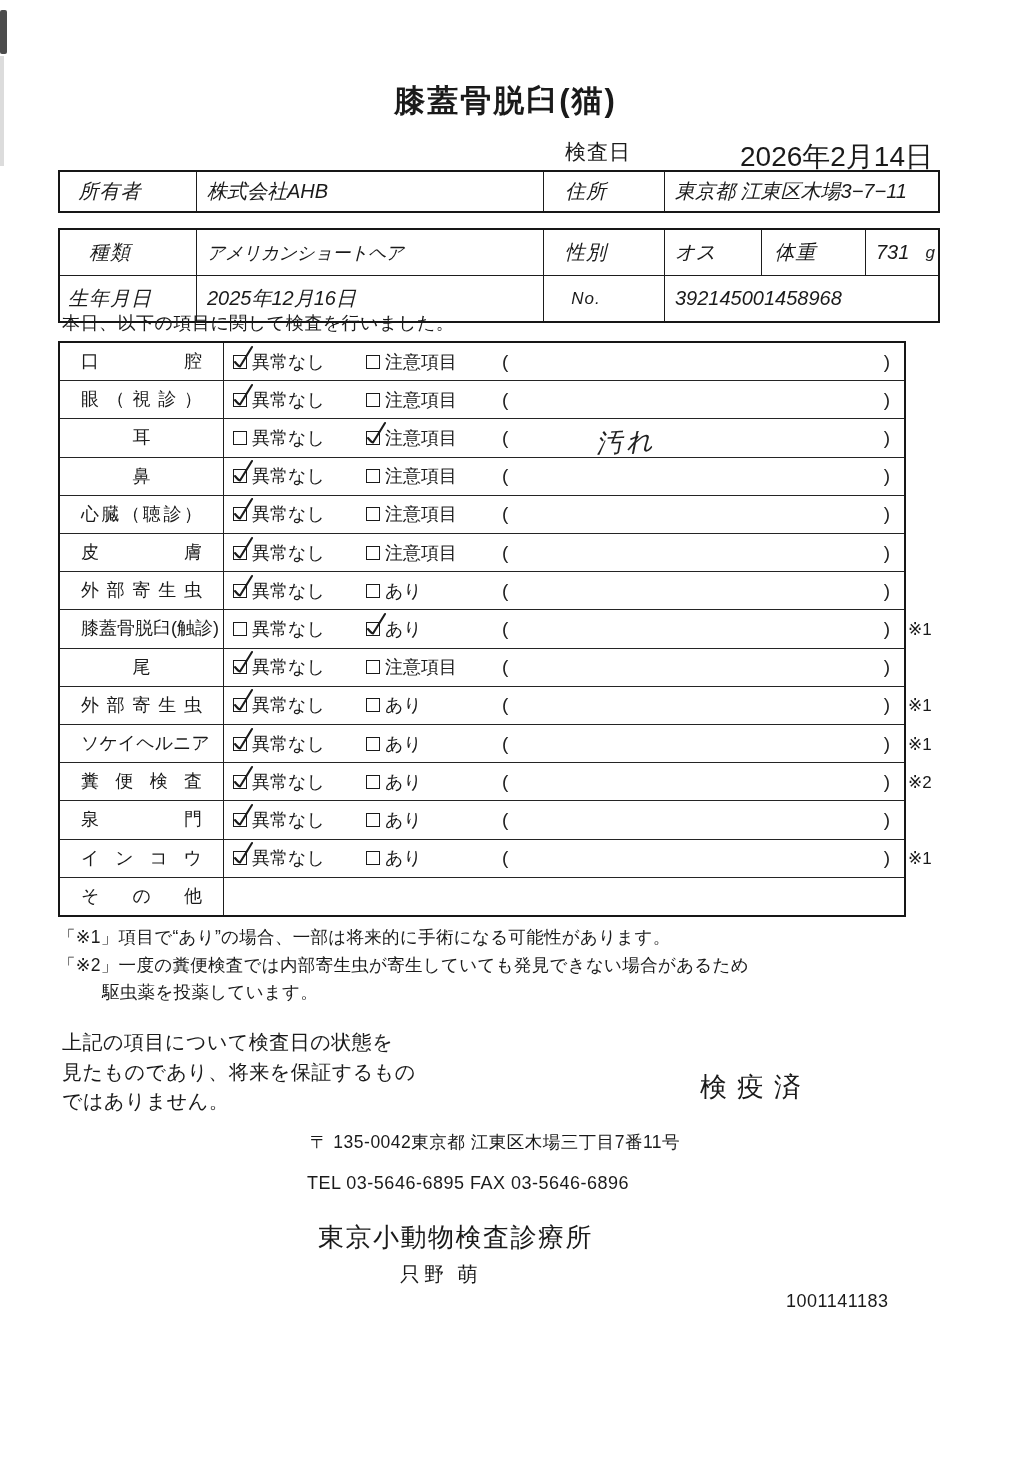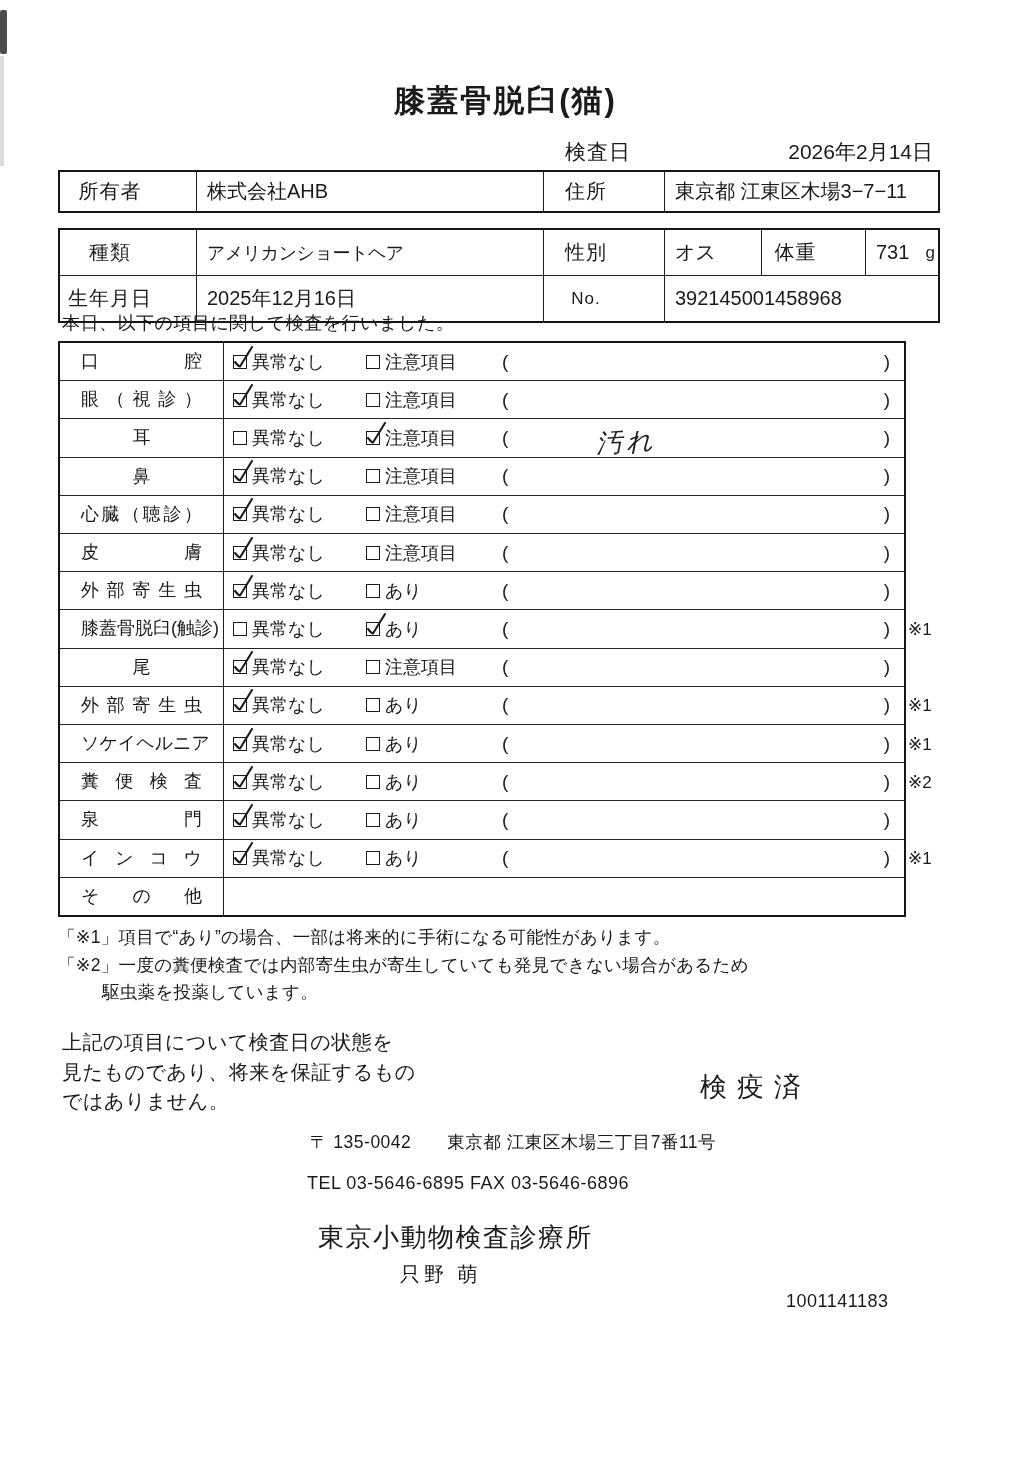--- a/index.html
+++ b/index.html
@@ -11,27 +11,27 @@
   }
   .abs { position:absolute; }
 
   
   #artifact-dark { left:0; top:10px; width:7px; height:44px; background:#4c4c4c; border-radius:2px; }
   #artifact-light { left:0; top:56px; width:4px; height:110px; background:#dcdcdc; }
 
   #title { left:0; top:80px; width:100%; text-align:center; font-size:31px; font-weight:600; letter-spacing:2px; }
 
   #insp-label { left:565px; top:138px; font-size:21px; letter-spacing:1px; }
-  #insp-date  { right:78px; top:138px; font-size:21px; }
+  #insp-date  { right:78px; top:138px; font-size:28px; }
 
   
   .htable { left:58px; width:882px; border:2px solid #161616; display:flex; flex-direction:column; background:#fff; }
   #owner-table { top:170px; height:43px; }
   #pet-table   { top:228px; height:95px; }
-  .hrow { flex:1; display:flex; align-items:stretch; }
+  .hrow { flex:1; display:flex; align-items:stretch;font-style:italic; }
   .hrow + .hrow { border-top:1.5px solid #1d1d1d; }
   .hcell { display:flex; align-items:center; font-size:20px; overflow:hidden; white-space:nowrap; }
   .hcell.lab { justify-content:center; letter-spacing:1px; }
   .hcell.val { justify-content:flex-start; padding-left:10px;margin-left:36px; }
   .bl { border-left:1.5px solid #1d1d1d; }
   .w-lab1 { width:100px; }
   .w-val1 { width:347px; }
   .w-lab2 { width:85px; }
   .w-sex  { width:97px; }
   .w-wlab { width:68px; }
@@ -68,21 +68,21 @@
 
   
   #notes { left:58px; top:924px; font-size:17.5px; line-height:27.5px; letter-spacing:0.3px; }
   #notes .indent { padding-left:44px; }
 
   
   #disclaimer { left:62px; top:1028px; font-size:20px; line-height:29.5px; font-weight:500; letter-spacing:0.5px; }
   #stamp { left:700px; top:1069px; font-size:27px; letter-spacing:10px; font-weight:500; }
 
   
-  #postal-row { left:310px; top:1130px; font-size:17.5px; display:flex; gap:36px; letter-spacing:0.5px; }
+  #postal-row { left:310px; top:1130px; font-size:17.5px; display:flex; letter-spacing:0.5px; }
   #telfax { left:307px; top:1173px; font-size:18px; letter-spacing:0.5px; }
   #clinic-name { left:318px; top:1220px; font-size:26px; letter-spacing:1.5px; font-weight:500; }
   #vet-name { left:400px; top:1261px; font-size:20px; letter-spacing:4px; }
   #doc-number { left:786px; top:1291px; font-size:18px; letter-spacing:0.5px; }
 </style>
 </head>
 <body>
 
 <div class="abs" id="artifact-dark"></div>
 <div class="abs" id="artifact-light"></div>

